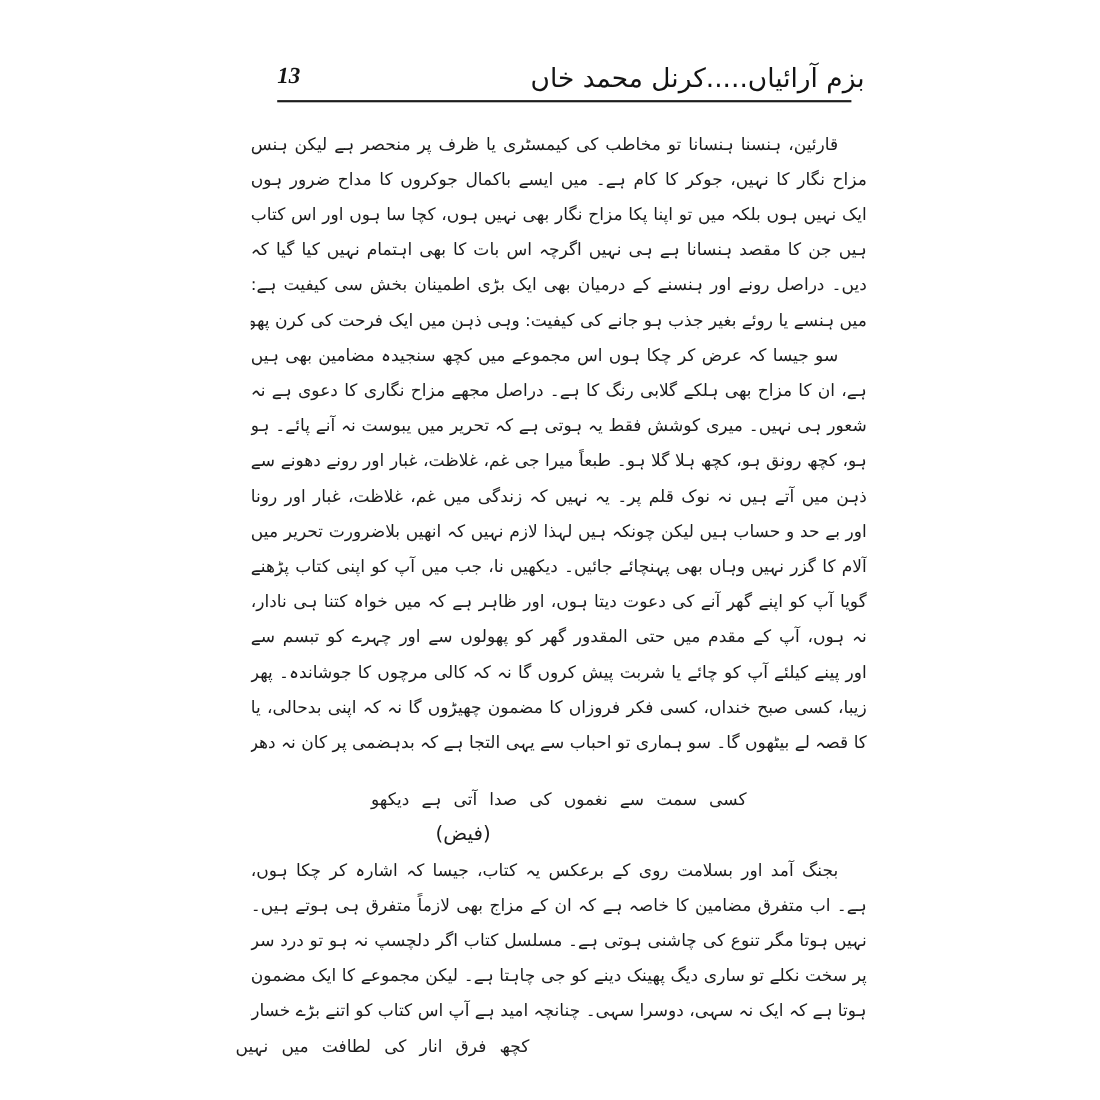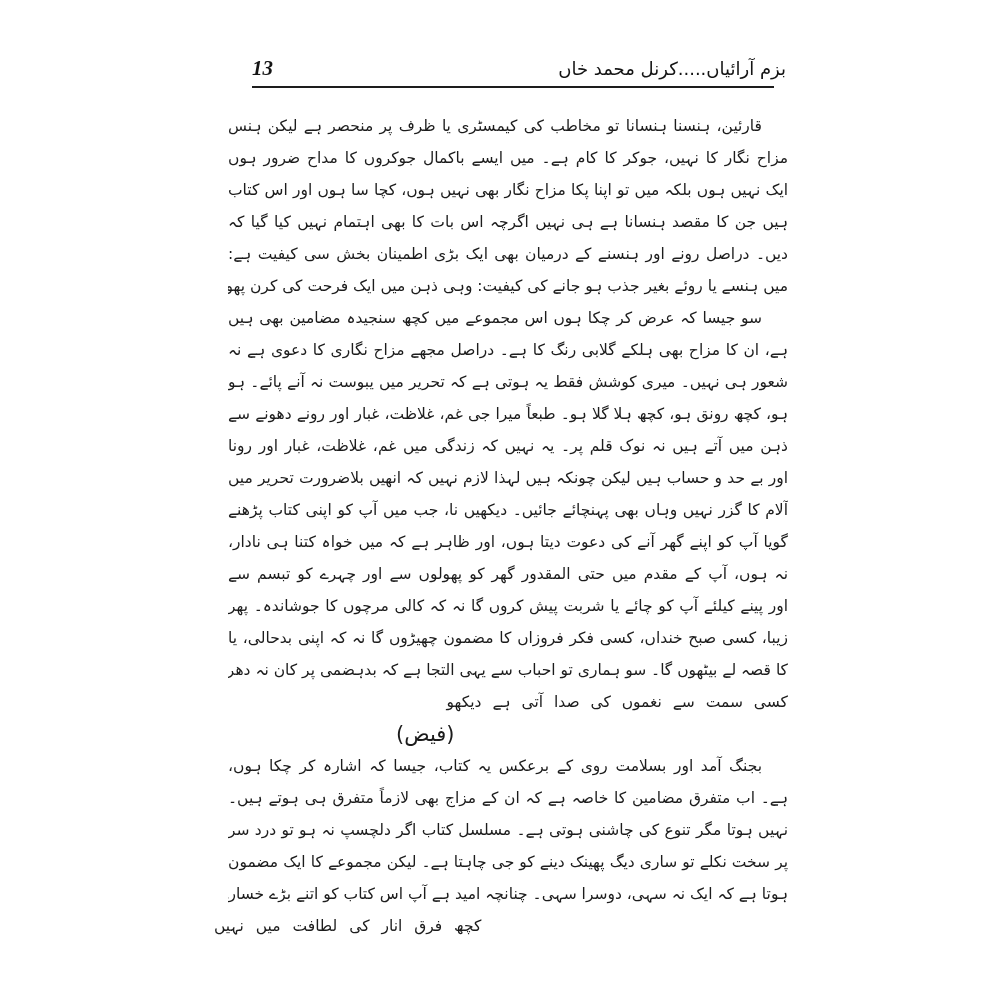--- a/index.html
+++ b/index.html
@@ -3,47 +3,47 @@
 <meta charset="utf-8">
 <style>
   html,body{margin:0;padding:0;}
   body{
     width:1000px;height:1000px;background:#ffffff;
     font-family:"DejaVu Sans",sans-serif;color:#1c1c1c;
     position:relative;overflow:hidden;
   }
   .page{position:absolute;inset:0;background:#ffffff;}
   .column{position:absolute;left:228px;top:58px;width:560px;}
-  .header{display:flex;justify-content:space-between;align-items:center;padding:0 2px 7px 24px;}
+  .header{display:flex;justify-content:space-between;align-items:flex-start;padding:0 2px 7px 24px;}
   .page-number{
     font-family:"Liberation Serif",serif;font-style:italic;font-weight:600;
     font-size:21px;color:#141414;line-height:1;
   }
   .header-title{
-    direction:rtl;font-size:18px;color:#141414;line-height:1.1;
+    direction:rtl;font-size:24px;color:#141414;line-height:1.1;
     white-space:nowrap;
   }
   .rule{height:2px;background:#1d1d1d;margin:0 14px 0 24px;}
   .body-text{margin-top:22px;direction:rtl;font-size:15.5px;}
   .line{
     height:32px;line-height:32px;overflow:hidden;
     text-align:justify;text-align-last:justify;
     white-space:nowrap;
   }
   
   .line.fill{white-space:normal;}
   .line.start{padding-right:26px;}
   .line.end{text-align-last:right;white-space:nowrap;}
   .verse-line{
-    height:32px;line-height:32px;
-    word-spacing:6px;direction:rtl;
+    height:32px;line-height:32px;text-align:center;
+    word-spacing:6px;direction:rtl;margin-top:20px;
   }
   .attribution{
     height:32px;line-height:32px;direction:rtl;
-    text-align:left;padding-left:168px;font-size:21px;
+    text-align:left;padding-left:168px;font-size:18px;
   }
   .couplet-line{
     height:32px;line-height:32px;text-align:left;
     word-spacing:7px;direction:rtl;transform:translateX(-14px);
   }
 </style>
 </head>
 <body>
 
 <div class="page">

